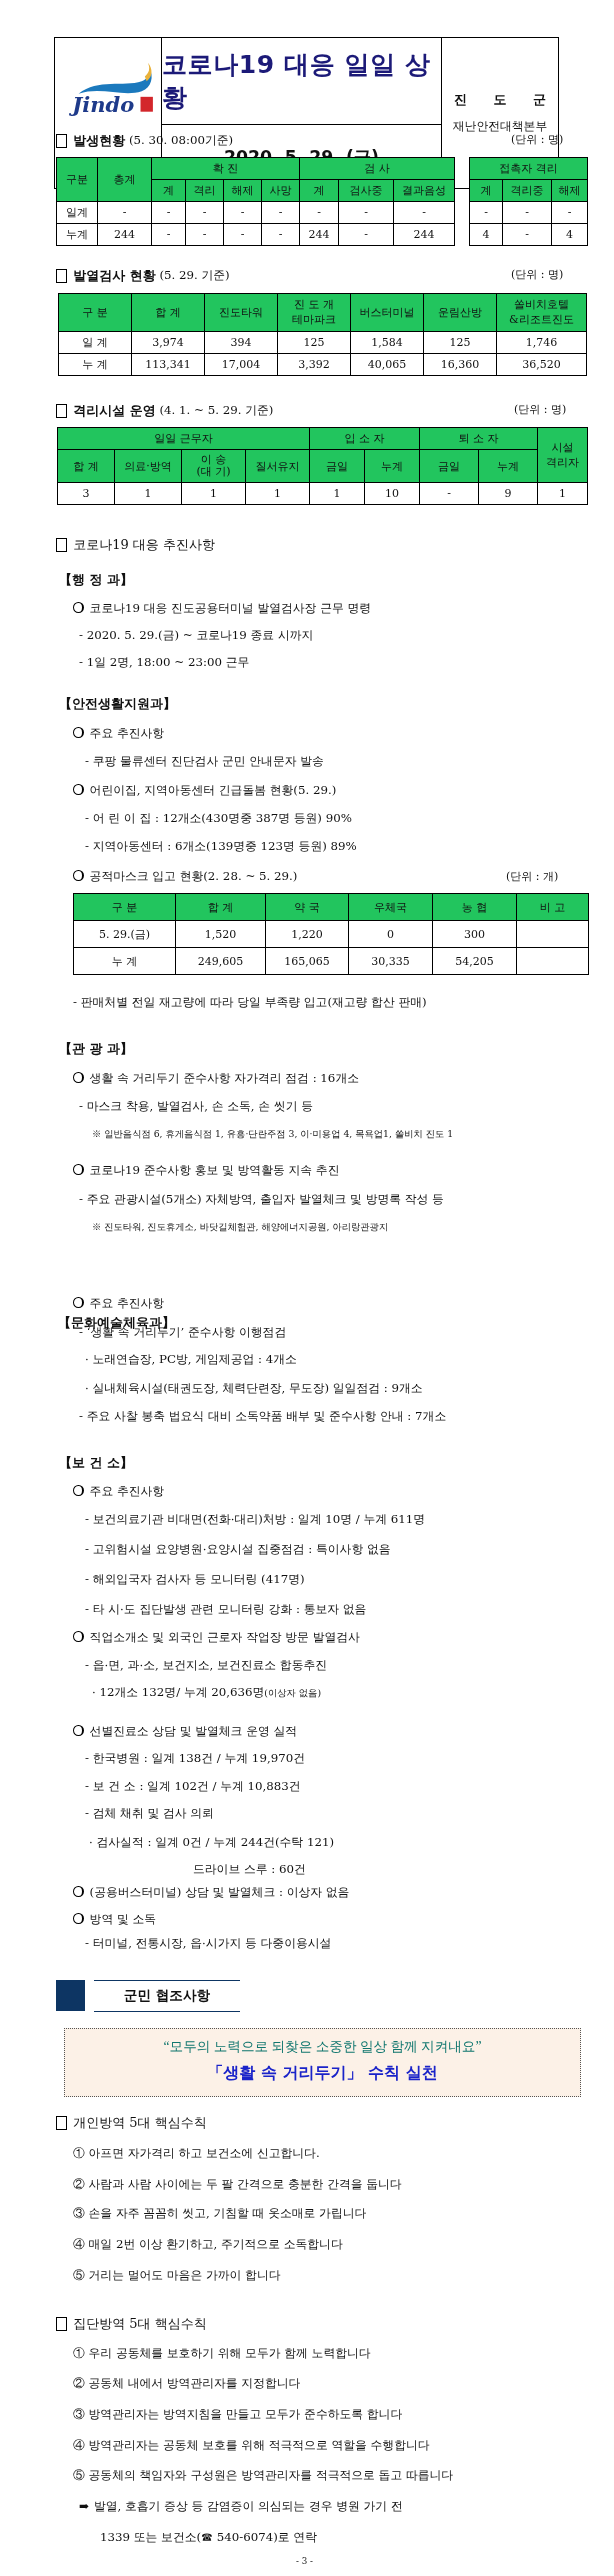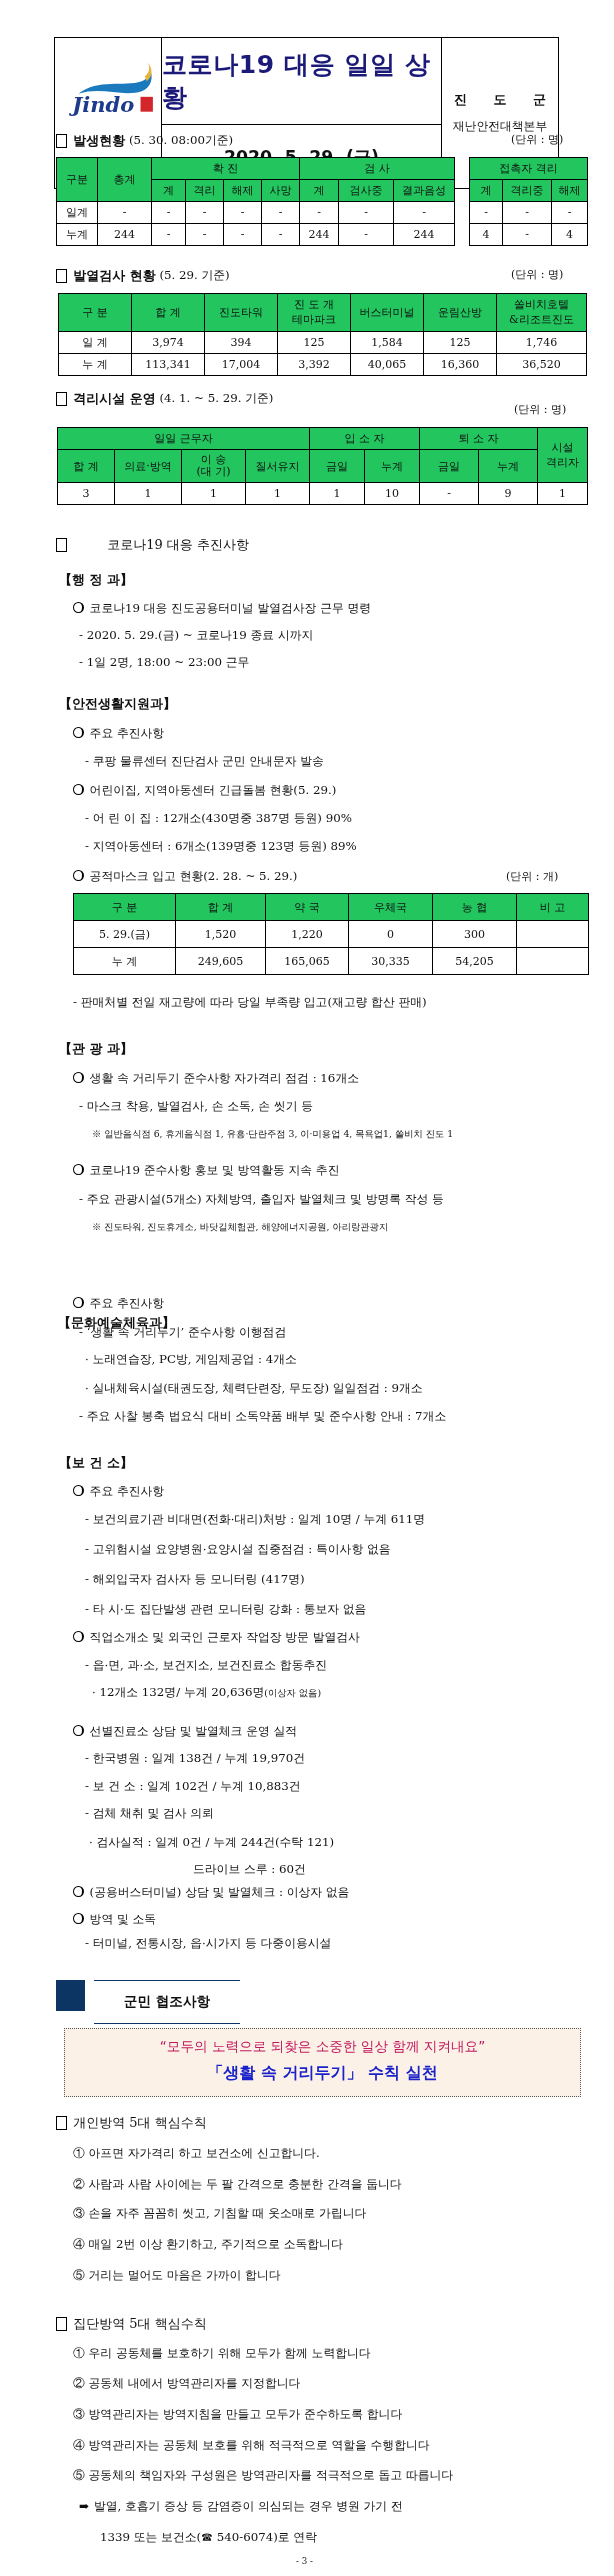--- a/index.html
+++ b/index.html
@@ -30,23 +30,23 @@
   table.t tr:first-child td { border-top:1.2px solid #000; }
   table.t tr:last-child td { border-bottom:1.2px solid #000; }
   .bold { font-weight:normal; }
 
   .dept { font-size:13px; font-weight:bold; white-space:nowrap; }
   .line { font-size:11.8px; white-space:nowrap; }
   .small { font-size:9.3px; white-space:nowrap; }
   .circ { display:inline-block; width:8px; height:9.3px; border:1.2px solid #000; border-radius:50%; margin-right:5.6px; vertical-align:-1.2px; border-right-width:2.2px; }
 
   .banner-lbl { left:56px; top:1980px; width:28.5px; height:31px; background:#0d3563; }
-  .banner-title { left:94px; top:1980px; width:146px; height:44px; border-top:1.9px solid #0d3563; border-bottom:1.9px solid #0d3563; box-sizing:border-box; display:flex; align-items:center; justify-content:center; font-family:"DejaVu Sans","Liberation Sans",sans-serif; font-weight:bold; font-size:13.6px; }
+  .banner-title { left:94px; top:1980px; width:146px; height:32px; border-top:1.9px solid #0d3563; border-bottom:1.9px solid #0d3563; box-sizing:border-box; display:flex; align-items:center; justify-content:center; font-family:"DejaVu Sans","Liberation Sans",sans-serif; font-weight:bold; font-size:13.6px; }
   .slogan { left:64px; top:2028px; width:517px; height:69px; background:#fcf1e7; border:1.2px dotted #555; box-sizing:border-box; text-align:center; font-family:"DejaVu Sans","Liberation Sans",sans-serif; }
-  .slogan .s1 { color:#be185d; font-size:13.6px; margin-top:8.7px; }
+  .slogan .s1 { color:#0f766e; font-size:13.6px; margin-top:8.7px;font-family:Liberation Serif, serif; }
   .slogan .s2 { color:#1a23c9; font-size:16px; font-weight:bold; margin-top:7.4px; }
   .num { font-size:11.8px; white-space:nowrap; }
   .pg { font-size:8.7px; }
 </style>
 </head>
 <body>
 
 <div class="abs hdr">
   <div class="hdr-logo">
     <svg width="106" height="148" viewBox="0 0 171 239" style="position:absolute;left:0;top:0">
@@ -172,21 +172,21 @@
         <td class="bold">113,341</td>
         <td>17,004</td>
         <td>3,392</td>
         <td>40,065</td>
         <td>16,360</td>
         <td>36,520</td>
   </tr>
 </tbody>
   </table>
 
-<div class="abs sec" style="left:56px;top:390px;text-align:right;">
+<div class="abs sec" style="left:56px;top:402px;text-align:right;">
   <span class="box"></span>
   <span class="b">격리시설 운영</span>
   <span class="n">(4. 1. ~ 5. 29. 기준)</span>
 </div>
 <div class="abs unit" style="left:514px;top:402px;">(단위 : 명)</div>
 
 <table class="abs t" style="left:57px;top:427px;width:531px;">
   <tbody>
       <tr style="height:22px">
     <td class="h" colspan="4">일일  근무자</td>
@@ -213,21 +213,21 @@
         <td>1</td>
     <td>1</td>
         <td>10</td>
         <td>-</td>
         <td>9</td>
         <td>1</td>
   </tr>
 </tbody>
   </table>
 
-<div class="abs sec" style="left:56px;top:536px;gap:34px;">
+<div class="abs sec" style="left:56px;top:536px;">
   <span class="box"></span>
   <span>코로나19 대응 추진사항</span>
 </div>
 
 <div class="abs dept" style="left:59px;top:571px;">【행 정 과】</div>
 <div class="abs line" style="left:73px;top:601px;"><span class="circ"></span><span>코로나19 대응 진도공용터미널 발열검사장 근무 명령</span></div>
 <div class="abs line" style="left:79px;top:628px;">- 2020. 5. 29.(금) ~ 코로나19 종료 시까지</div>
 <div class="abs line" style="left:79px;top:655px;">- 1일 2명, 18:00 ~ 23:00 근무</div>
 
 <div class="abs dept" style="left:59px;top:695px;">【안전생활지원과】</div>

